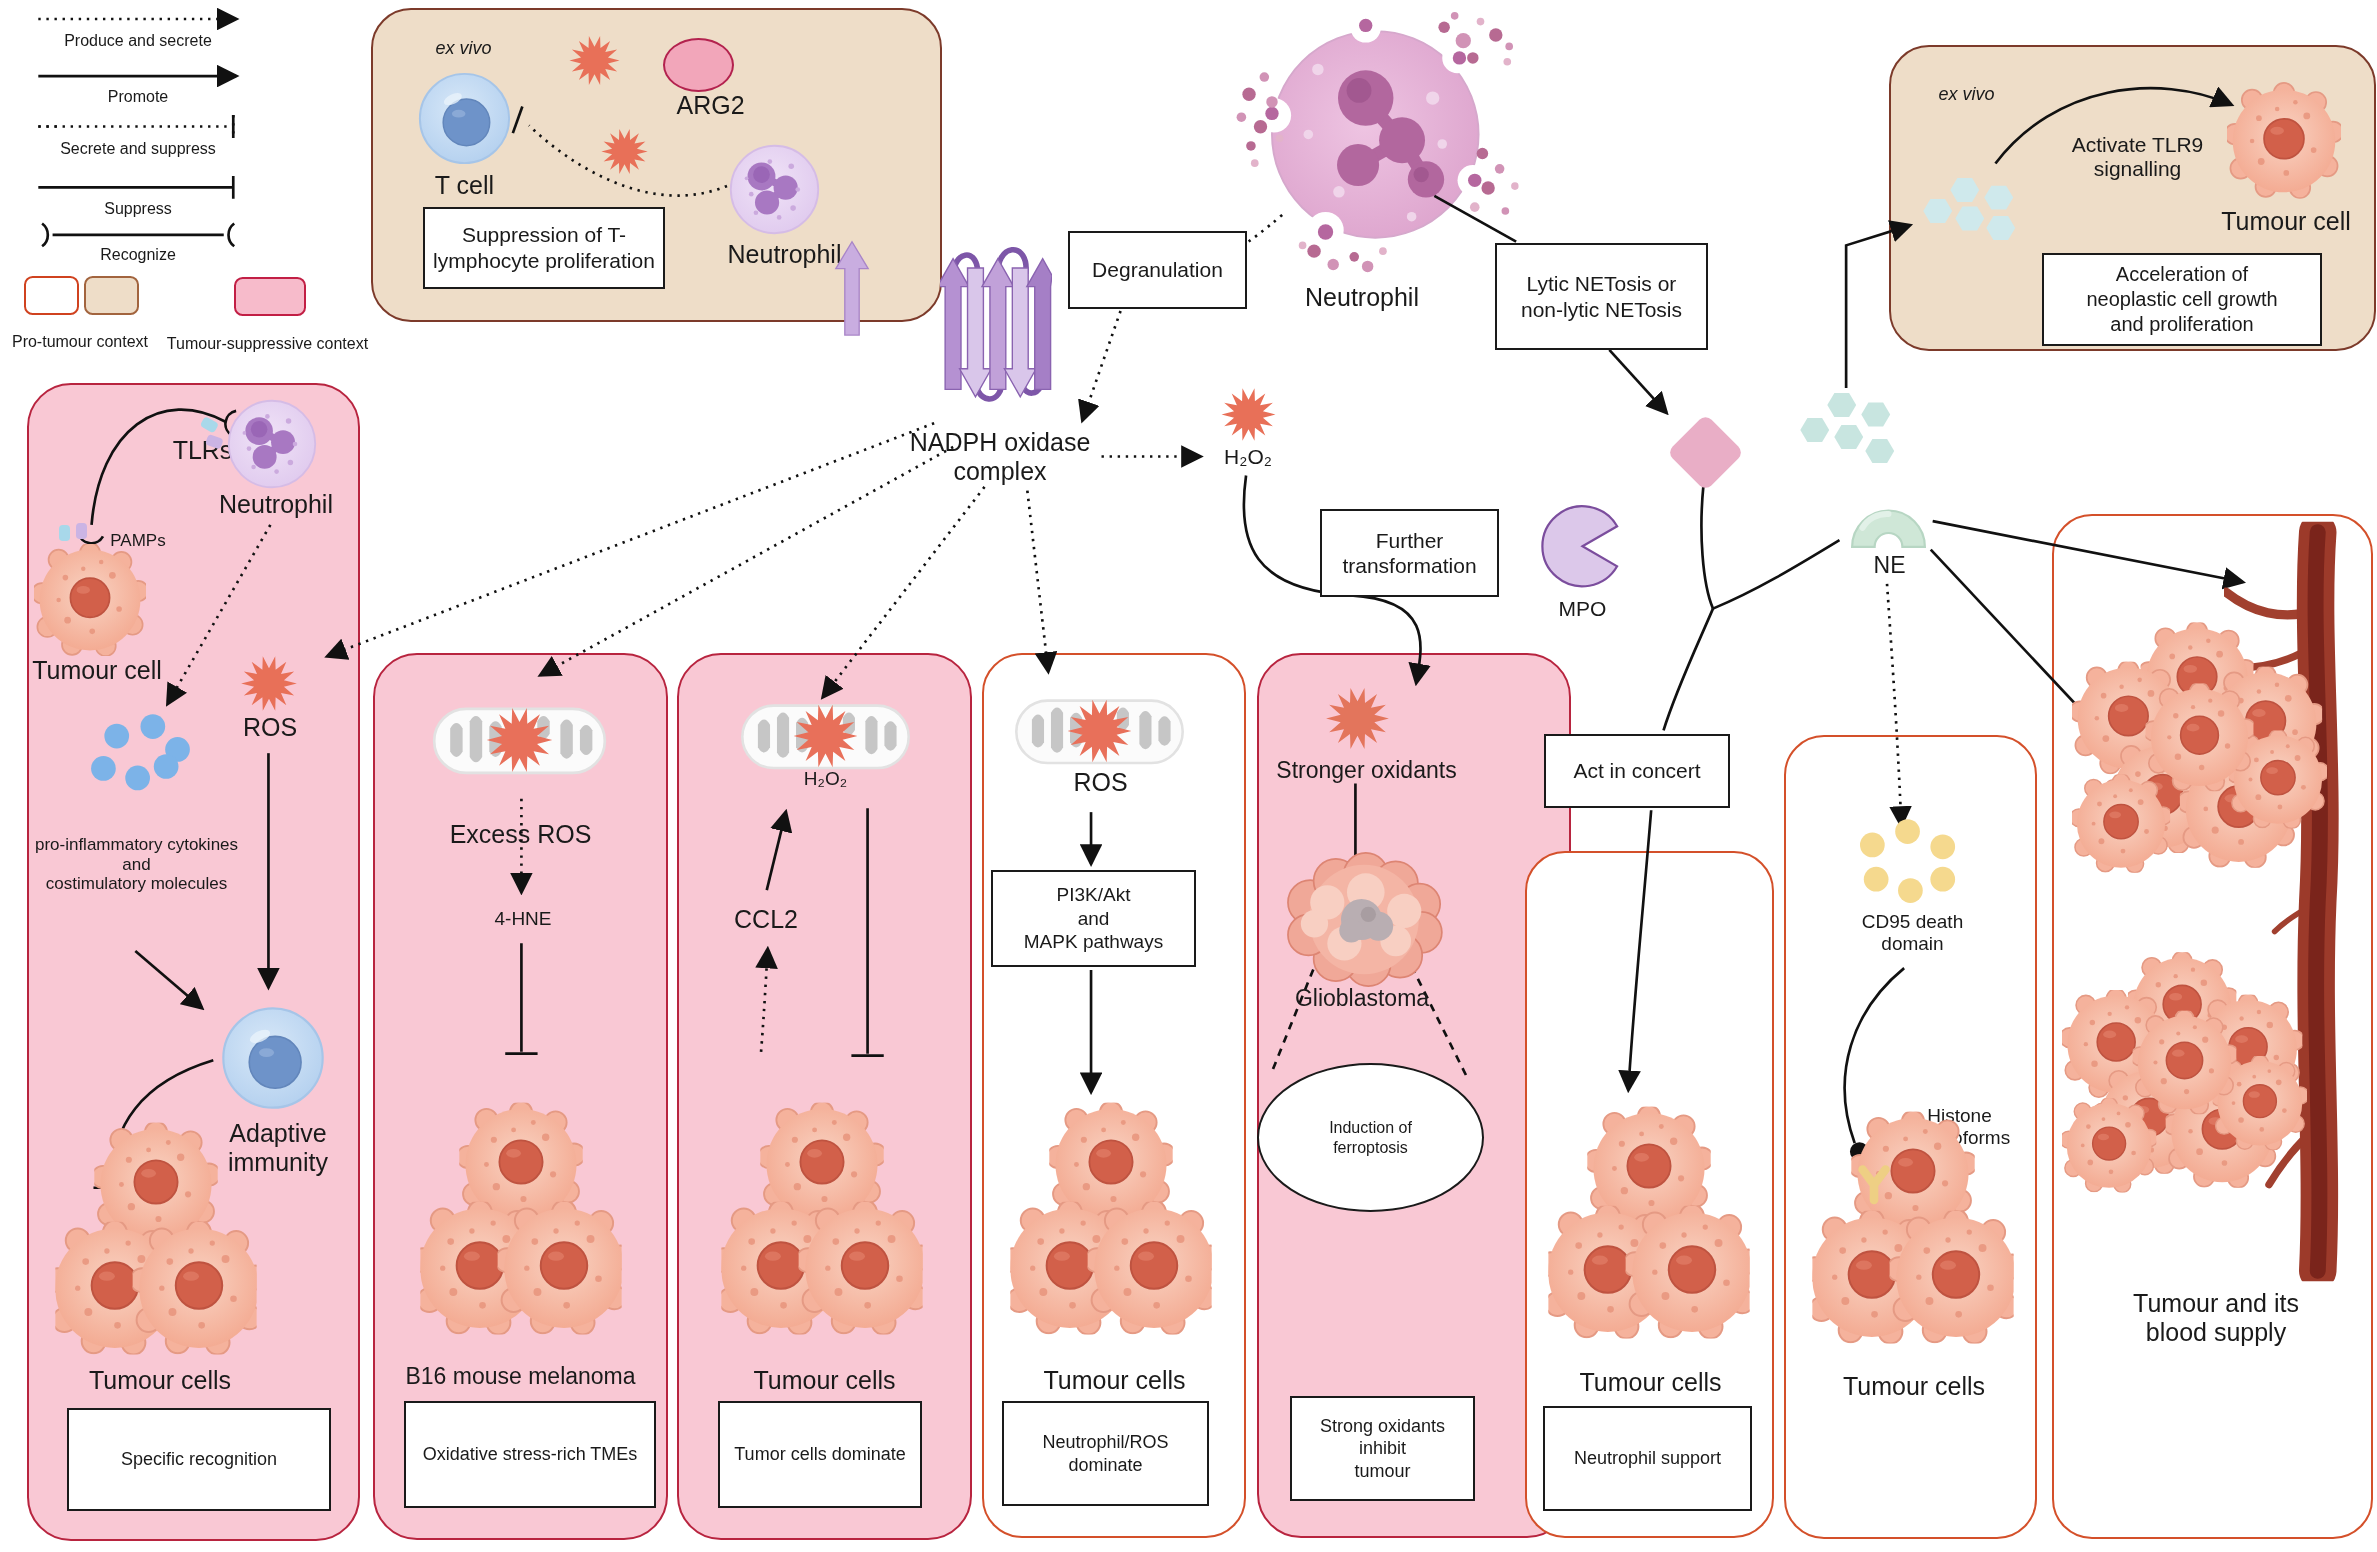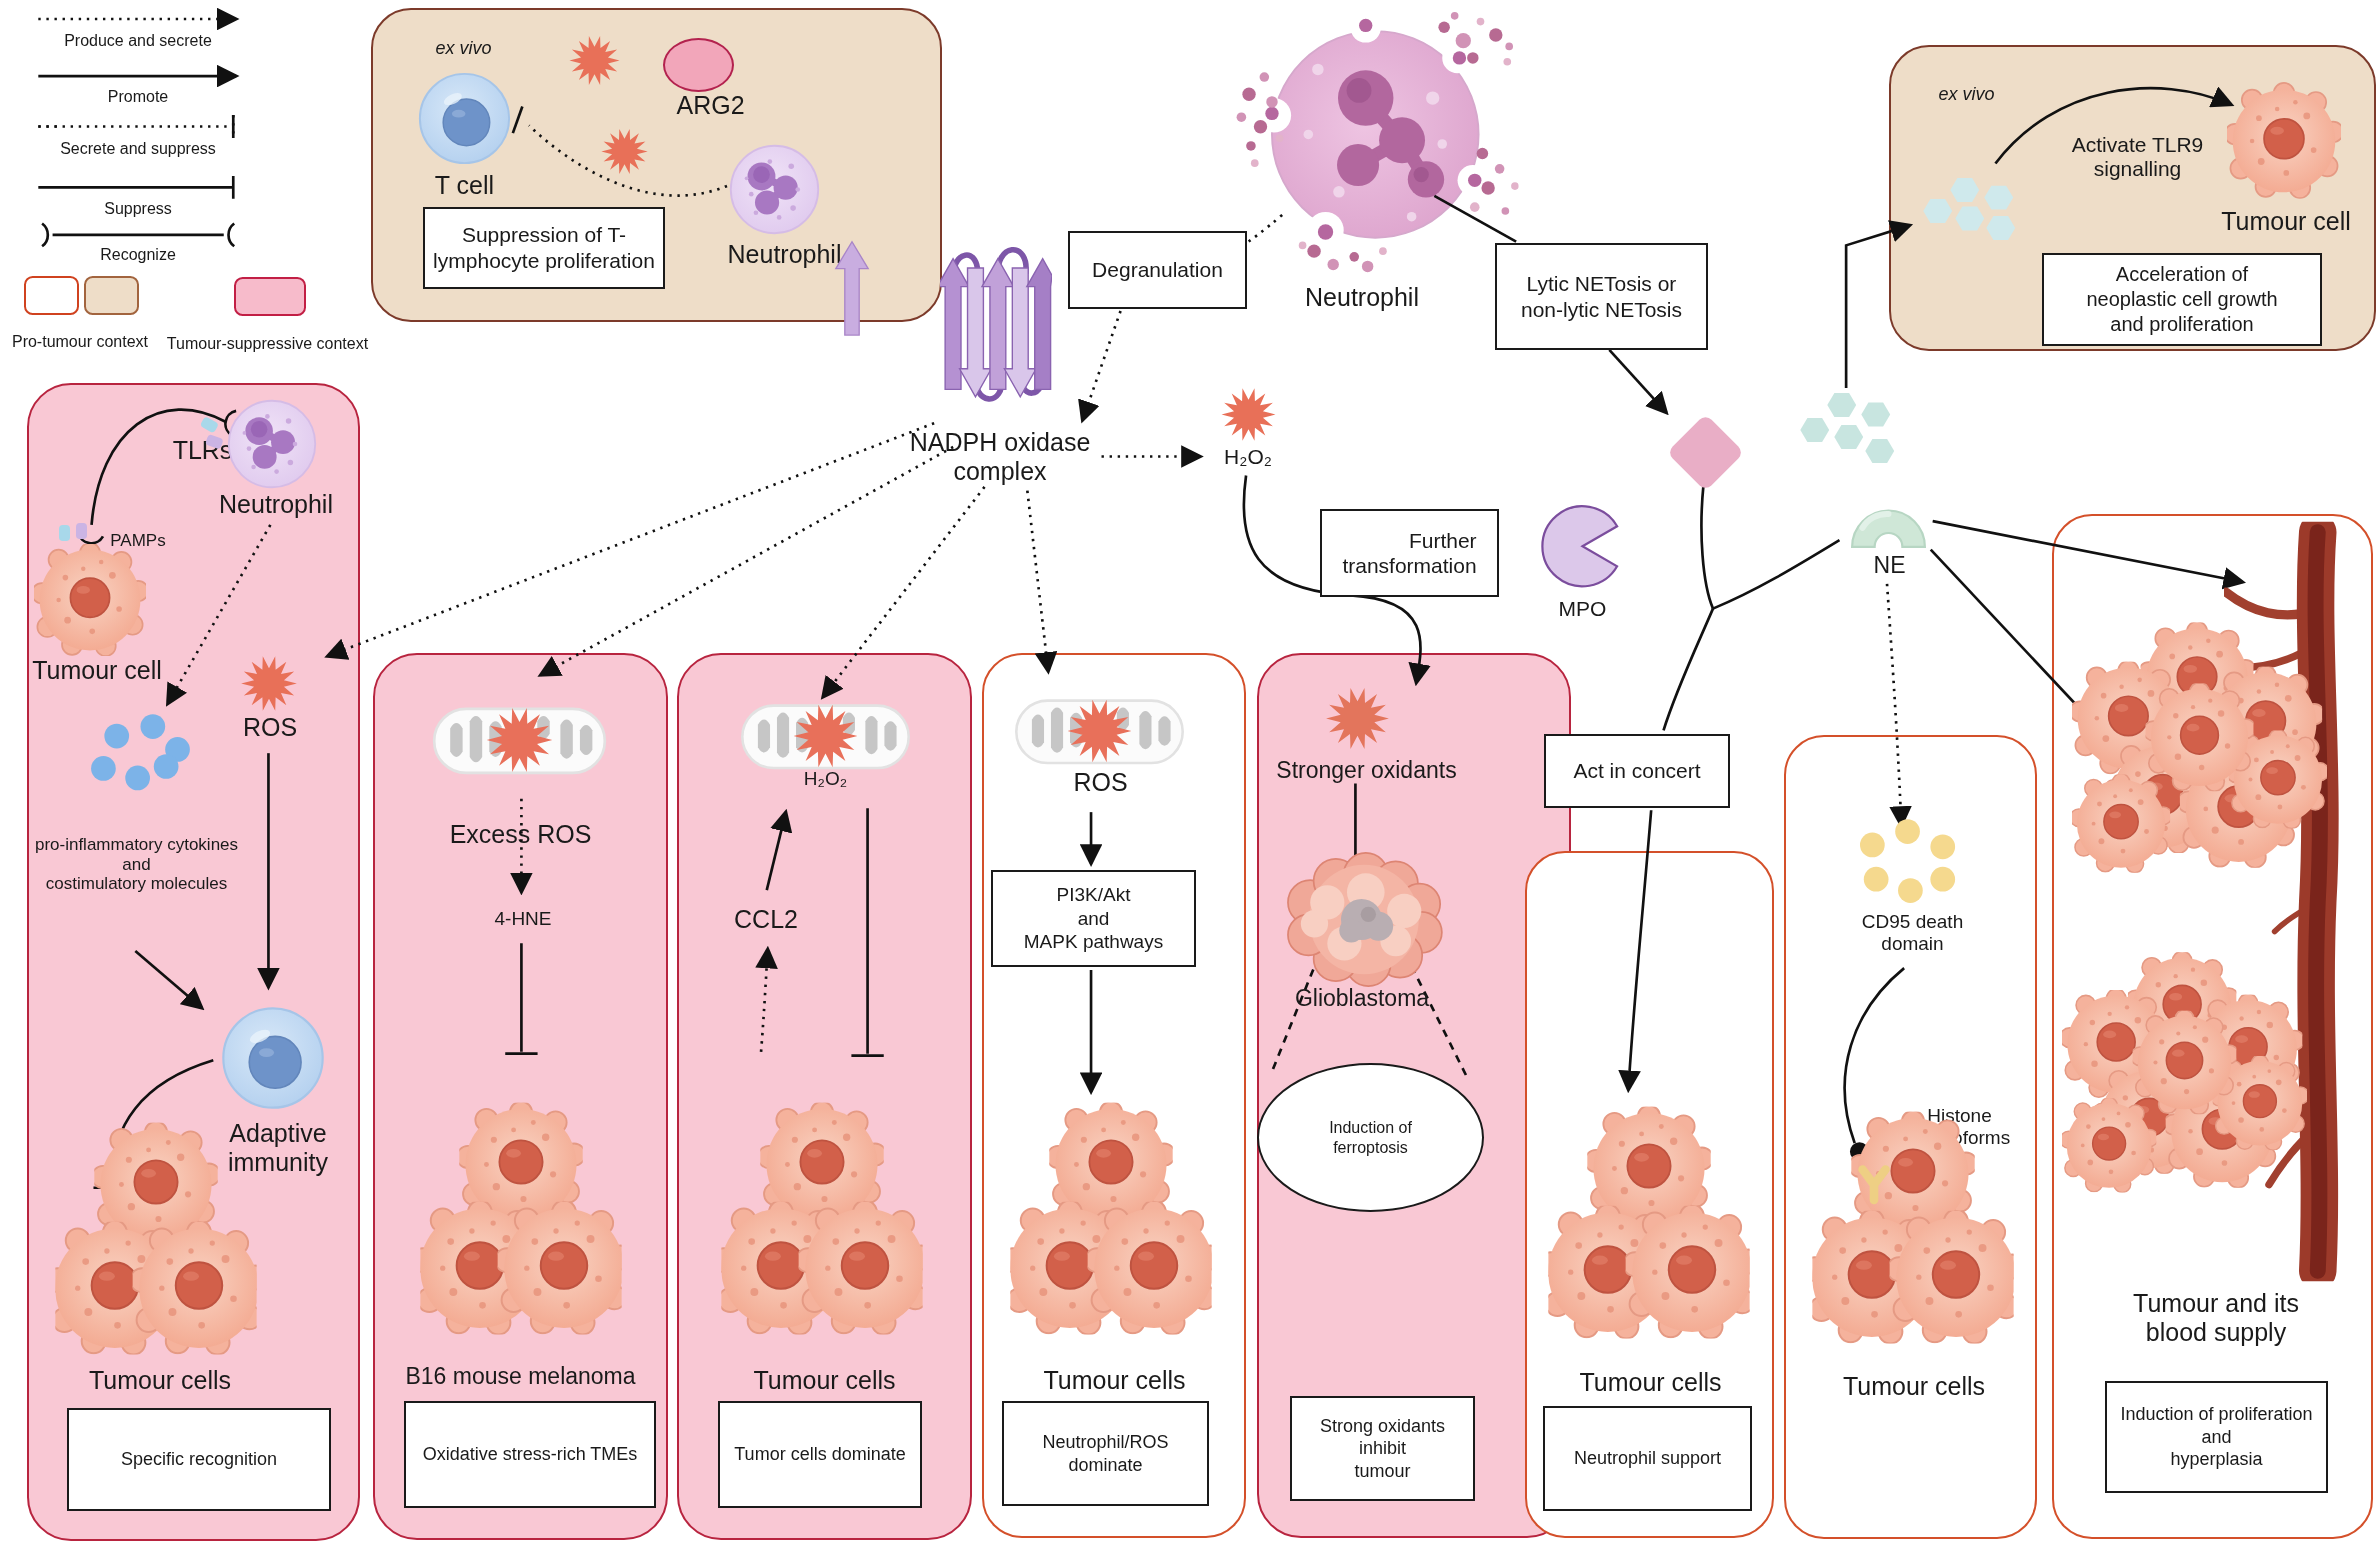--- a/index.html
+++ b/index.html
@@ -408,21 +408,21 @@
 <svg class="svgicon" style="left:1222px;top:9.5px;width:297px;height:268px;z-index:1;" viewBox="0 0 312 282" width="297" height="268">
       <use href="#bigneutro"></use>
     </svg>
 <div class="lbl f26" style="left:1286px;top:283px;width:152px;">Neutrophil</div>
 <div class="nbox" style="left:1495px;top:243px;width:213px;height:107px;z-index:3;">Lytic NETosis or
 non-lytic NETosis</div>
 <svg class="svgicon" style="left:1215px;top:386px;width:67px;height:57px;z-index:3;" viewBox="0 0 70 60" width="67" height="57">
       <use href="#ros" fill="#e87058"></use>
     </svg>
 <div class="lbl f22" style="left:1210px;top:445px;width:76px;">H₂O₂</div>
-<div class="nbox" style="left:1320px;top:509px;width:179px;height:88px;z-index:3;text-align:right;">Further
+<div class="nbox" style="left:1320px;top:509px;width:179px;height:88px;z-index:3;">Further
 transformation</div>
 <svg class="svgicon" style="left:1538px;top:498px;width:89px;height:93px;z-index:3;" viewBox="0 0 94 98" width="89" height="93">
       <use href="#mpo"></use>
     </svg>
 <div class="lbl f22" style="left:1552px;top:597px;width:61px;">MPO</div>
 <div class="diamond" style="left:1678px;top:425px;width:55px;height:55px;z-index:3;"></div>
 <svg class="svgicon" style="left:1843px;top:493px;width:91px;height:61px;z-index:3;" viewBox="0 0 96 64" width="91" height="61">
       <use href="#nearch"></use>
     </svg>
 <div class="lbl f24" style="left:1859px;top:552px;width:61px;">NE</div>
@@ -576,17 +576,15 @@
       <use href="#vessel"></use>
     </svg>
 <svg class="svgicon" style="left:2072px;top:616px;width:255px;height:278px;z-index:3;" viewBox="0 0 268 292" width="255" height="278">
       <use href="#mass"></use>
     </svg>
 <svg class="svgicon" style="left:2062px;top:937px;width:245px;height:285px;z-index:3;" viewBox="0 0 258 300" width="245" height="285">
       <use href="#mass"></use>
     </svg>
 <div class="lbl f26" style="left:2104px;top:1289px;width:224px;z-index:4;">Tumour and its
 blood supply</div>
-<div class="cap" style="left:2105px;top:1381px;width:223px;height:112px;z-index:4;">Induction of proliferation and
-hyperplasia</div>
 
 </div>
 
 
 </body></html>

